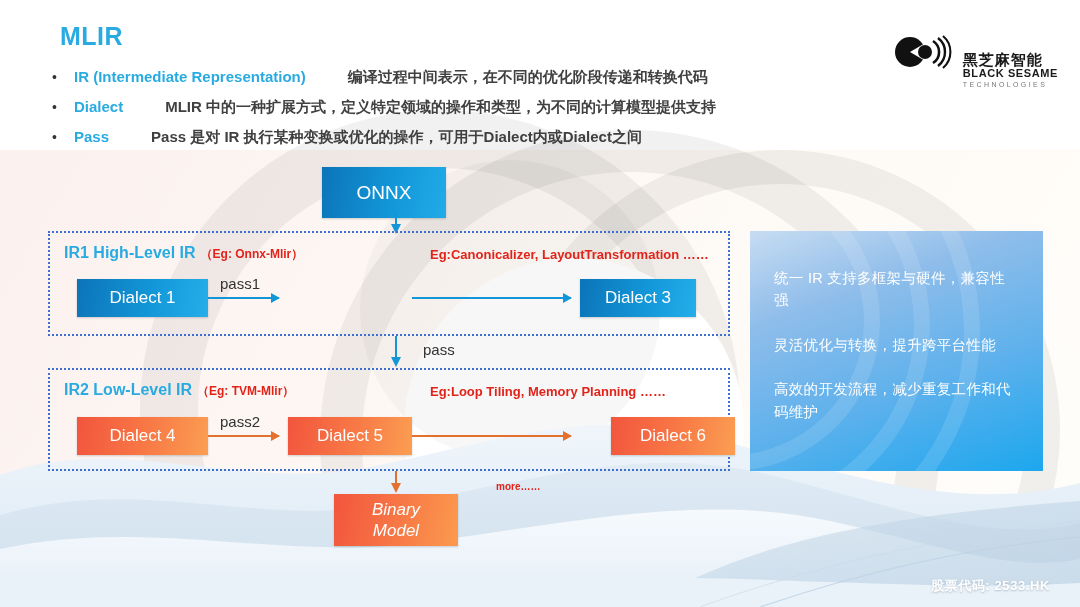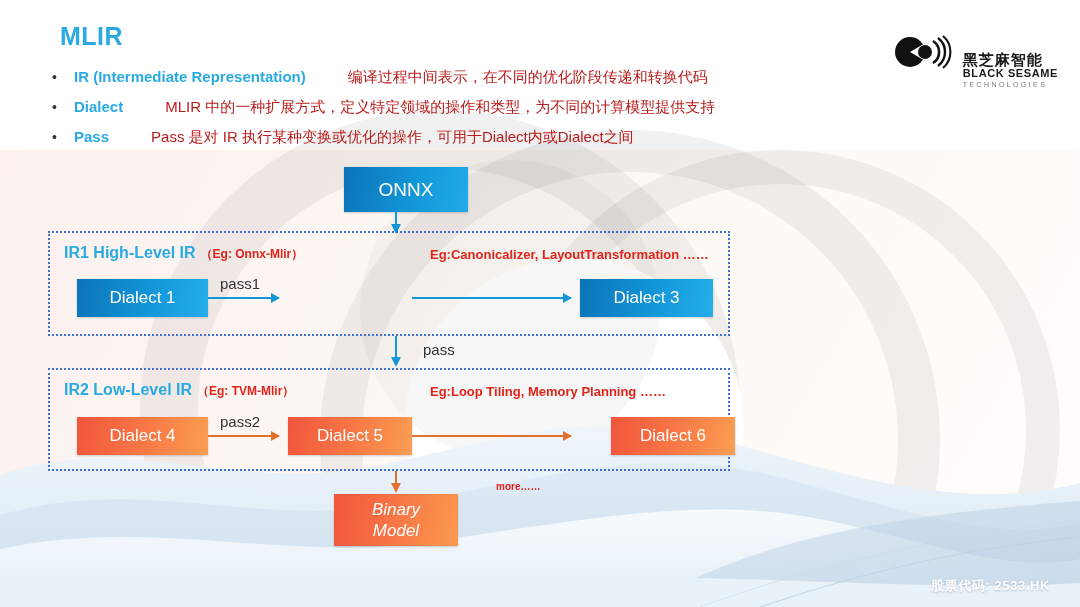--- a/index.html
+++ b/index.html
@@ -53,33 +53,33 @@
   .logo-txt { display: flex; flex-direction: column; line-height: 1.05; }
   .logo-cn { font-size: 15px; font-weight: bold; color: #1a1a1a; letter-spacing: 1px; margin-top: 36px; }
   .logo-en { font-size: 11px; font-weight: bold; color: #1a1a1a; letter-spacing: .6px; }
   .logo-sub { font-size: 7px; color: #777; letter-spacing: 2.4px; margin-top: 2px; }
 
   
   .bullets { position: absolute; left: 52px; top: 68px; width: 900px; }
   .bullet { display: flex; align-items: baseline; margin-bottom: 11px; font-size: 15px; color: #1a1a1a; }
   .bullet .dot { width: 22px; color: #333; font-size: 14px; flex: none; }
   .bullet .key { color: #29ABE2; font-weight: bold; margin-right: 7px; white-space: nowrap; }
-  .bullet .rest { font-weight: normal; color: #b91c1c; padding-left: 35px; }
+  .bullet .rest { font-weight: bold; color: #404040; padding-left: 35px; }
 
   
   .node {
     position: absolute;
     display: flex; align-items: center; justify-content: center;
     color: #ffffff; text-align: center;
     box-shadow: 0 1px 2px rgba(0,0,0,.18);
   }
   .node.blue { background: linear-gradient(100deg, #0C74B8 0%, #1296D8 55%, #22ABE8 100%); }
   .node.orange { background: linear-gradient(100deg, #F2553D 0%, #F87A46 55%, #FB9A4E 100%); font-style: italic; }
 
-  #onnx { left: 344px; top: 167px; width: 124px; height: 45px; font-size: 19px; }
+  #onnx { left: 322px; top: 167px; width: 124px; height: 51px; font-size: 19px; }
   #binary { left: 334px; top: 494px; width: 124px; height: 52px; font-size: 17px; line-height: 1.25; flex-direction: column; }
 
   
   .group {
     position: absolute;
     border: 2px dotted #3D6FD0;
     background: rgba(255,255,255,0.07);
   }
   #ir1 { left: 48px; top: 231px; width: 682px; height: 105px; }
   #ir2 { left: 48px; top: 368px; width: 682px; height: 103px; }
@@ -99,21 +99,21 @@
     position: absolute; height: 38px;
     display: flex; align-items: center; justify-content: center;
     color: #fff; font-size: 17px; text-align: right;
     box-shadow: 0 1px 2px rgba(0,0,0,.18);
   }
   .d-blue   { background: linear-gradient(100deg, #0C74B8 0%, #1296D8 55%, #25AEEA 100%); }
   .d-orange { background: linear-gradient(100deg, #F2553D 0%, #F87A46 55%, #FB9E52 100%); }
 
   #d1 { left: 77px;  top: 279px; width: 131px; }
   #d2 { left: 288px; top: 279px; width: 124px; }
-  #d3 { left: 580px; top: 279px; width: 133px; }
+  #d3 { left: 580px; top: 279px; width: 116px; }
   #d4 { left: 77px;  top: 417px; width: 131px; }
   #d5 { left: 288px; top: 417px; width: 124px; }
   #d6 { left: 580px; top: 417px; width: 124px; margin-left: 31px; }
 
   
   .h-arrow { position: absolute; height: 2px; }
   .h-arrow::after {
     content: ""; position: absolute; right: -1px; top: -4px;
     border-top: 5px solid transparent;
     border-bottom: 5px solid transparent;
@@ -282,16 +282,26 @@
   <div class="arrow-label" style="left:220px; top:413px;">pass2</div>
   <div class="h-arrow arrow-orange" style="left:412px; top:435px; width:159px;"></div>
 
   <div class="v-arrow arrow-orange" style="left:395px; top:471px; height:13px;"></div>
   <div class="node orange" id="binary">
     <span>Binary</span>
     <span>Model</span>
   </div>
   <div id="more">more……</div>
 
+  <div id="side-panel">
+    <div class="pband" style="left:-170px; top:-60px; width:300px; height:300px;"></div>
+    <div class="pband" style="left:-210px; top:-100px; width:390px; height:390px;"></div>
+    <div class="pband" style="left:-250px; top:-140px; width:480px; height:480px;"></div>
+    <div class="panel-lines">
+      <div class="panel-line">统一 IR 支持多框架与硬件，兼容性强</div>
+      <div class="panel-line">灵活优化与转换，提升跨平台性能</div>
+      <div class="panel-line">高效的开发流程，减少重复工作和代码维护</div>
+    </div>
+  </div>
 
   <div id="ticker">股票代码: 2533.HK</div>
 
 </div>
 
 </body></html>

